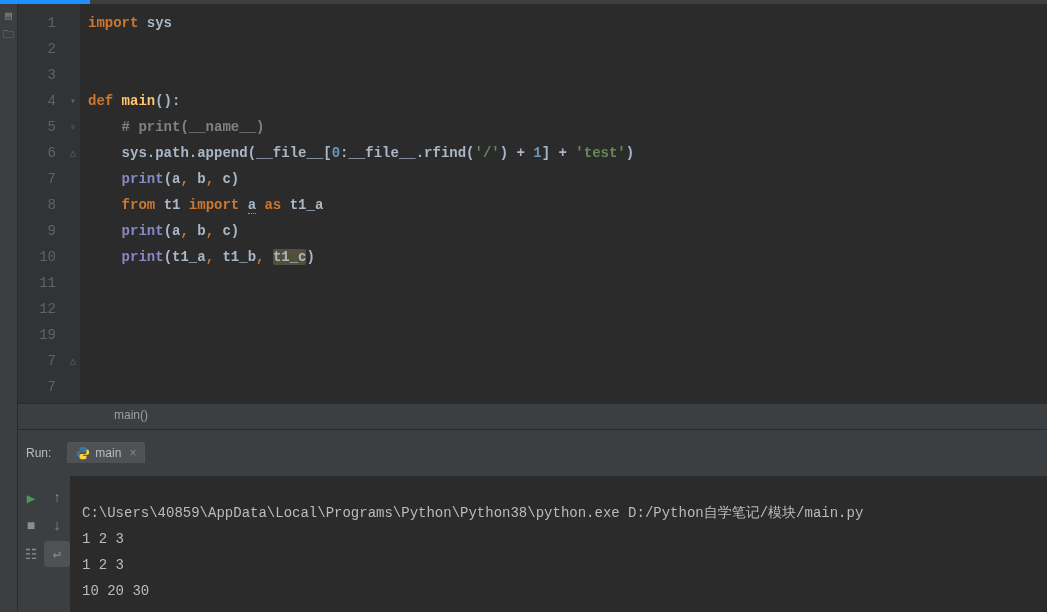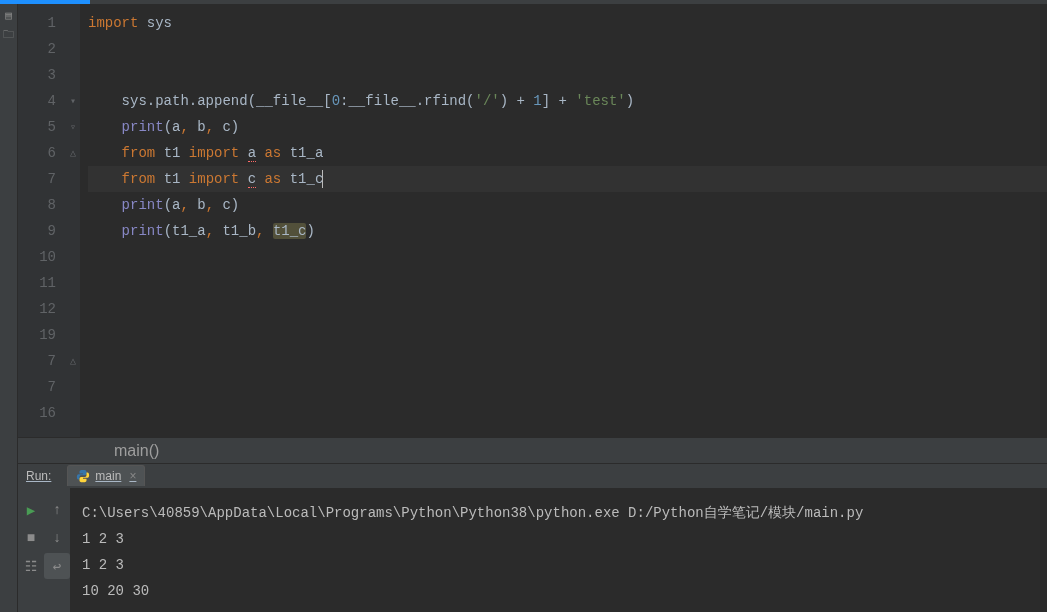--- a/index.html
+++ b/index.html
@@ -78,20 +78,21 @@
   display: flex;
   align-items: center;
   justify-content: center;
   color: #606366;
   font-size: 10px;
 }
 .code {
   flex: 1;
   padding: 6px 0 6px 8px;
   position: relative;
+  font-weight: bold;
 }
 .code .line {
   height: 26px;
   line-height: 26px;
   white-space: pre;
 }
 .code .line.current {
   background: #323232;
 }
 .kw { color: #cc7832; }
@@ -112,30 +113,29 @@
   vertical-align: middle;
   margin-left: -1px;
 }
 .breadcrumb {
   background: #3c3f41;
   border-top: 1px solid #2b2b2b;
   color: #9e9e9e;
   padding: 4px 0 4px 96px;
   height: 26px;
   font-family: Arial, sans-serif;
-  font-size: 16px;
+  font-size: 12px;
 }
 .run-header {
   background: #3c3f41;
   border-top: 1px solid #2b2b2b;
   display: flex;
   align-items: center;
-  height: 24px;
+  height: 46px;
   padding-left: 8px;
-  text-decoration: underline;
 }
 .run-header .label {
   color: #bbbbbb;
   font-family: Arial, sans-serif;
   font-size: 12px;
   margin-right: 16px;
 }
 .run-tab {
   display: flex;
   align-items: center;
@@ -182,21 +182,21 @@
   display: flex;
   align-items: center;
   justify-content: center;
   color: #8c8c8c;
   cursor: pointer;
 }
 .tool-btn.play { color: #499c54; }
 .tool-btn.active { background: #4e5254; border-radius: 3px; }
 .console-out {
   flex: 1;
-  padding: 12px 0 8px 12px;
+  padding: 24px 0 8px 12px;
   color: #bbbbbb;
 }
 .console-out .cline {
   height: 26px;
   line-height: 26px;
   white-space: pre;
 }
 </style>
 </head>
 <body>
@@ -247,24 +247,25 @@
           <div class="fm"></div>
           <div class="fm"></div>
           <div class="fm">△</div>
           <div class="fm"></div>
           <div class="fm"></div>
         </div>
       <div class="code" id="code">
           <div class="line"><span class="kw">import </span><span class="id">sys</span></div>
           <div class="line"></div>
           <div class="line"></div>
+          <div class="line"><span class="kw">def </span><span class="fn">main</span><span class="op">():</span></div>
+          <div class="line"><span class="op">    </span><span class="cmt"># print(__name__)</span></div>
           <div class="line"><span class="id">    sys.path.append(</span><span class="id">__file__</span><span class="op">[</span><span class="num">0</span><span class="op">:</span><span class="id">__file__</span><span class="id">.rfind(</span><span class="str">'/'</span><span class="op">) + </span><span class="num">1</span><span class="op">] + </span><span class="str">'test'</span><span class="op">)</span></div>
           <div class="line"><span class="op">    </span><span class="builtin">print</span><span class="id">(a</span><span class="kw">, </span><span class="id">b</span><span class="kw">, </span><span class="id">c)</span></div>
           <div class="line"><span class="op">    </span><span class="kw">from </span><span class="id">t1 </span><span class="kw">import </span><span class="id underline-err">a</span><span class="op"> </span><span class="kw">as </span><span class="id">t1_a</span></div>
-          <div class="line current"><span class="op">    </span><span class="kw">from </span><span class="id">t1 </span><span class="kw">import </span><span class="id underline-err">c</span><span class="op"> </span><span class="kw">as </span><span class="id">t1_c</span><span class="cursor"></span></div>
           <div class="line"><span class="op">    </span><span class="builtin">print</span><span class="id">(a</span><span class="kw">, </span><span class="id">b</span><span class="kw">, </span><span class="id">c)</span></div>
           <div class="line"><span class="op">    </span><span class="builtin">print</span><span class="id">(t1_a</span><span class="kw">, </span><span class="id">t1_b</span><span class="kw">, </span><span class="id warn">t1_c</span><span class="id">)</span></div>
           <div class="line"></div>
           <div class="line"></div>
         </div>
     </div>
 
     <div class="breadcrumb">
       <span>main()</span>
     </div>

